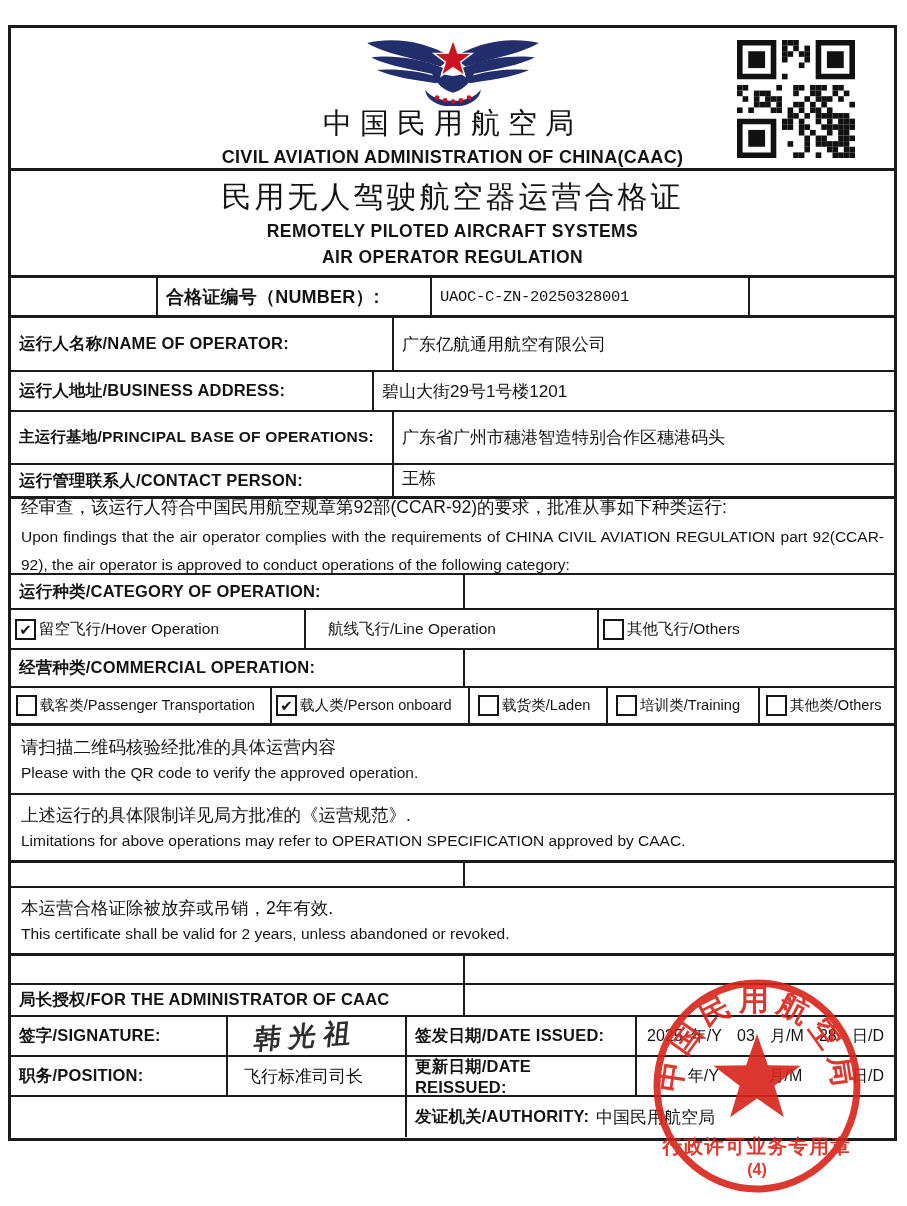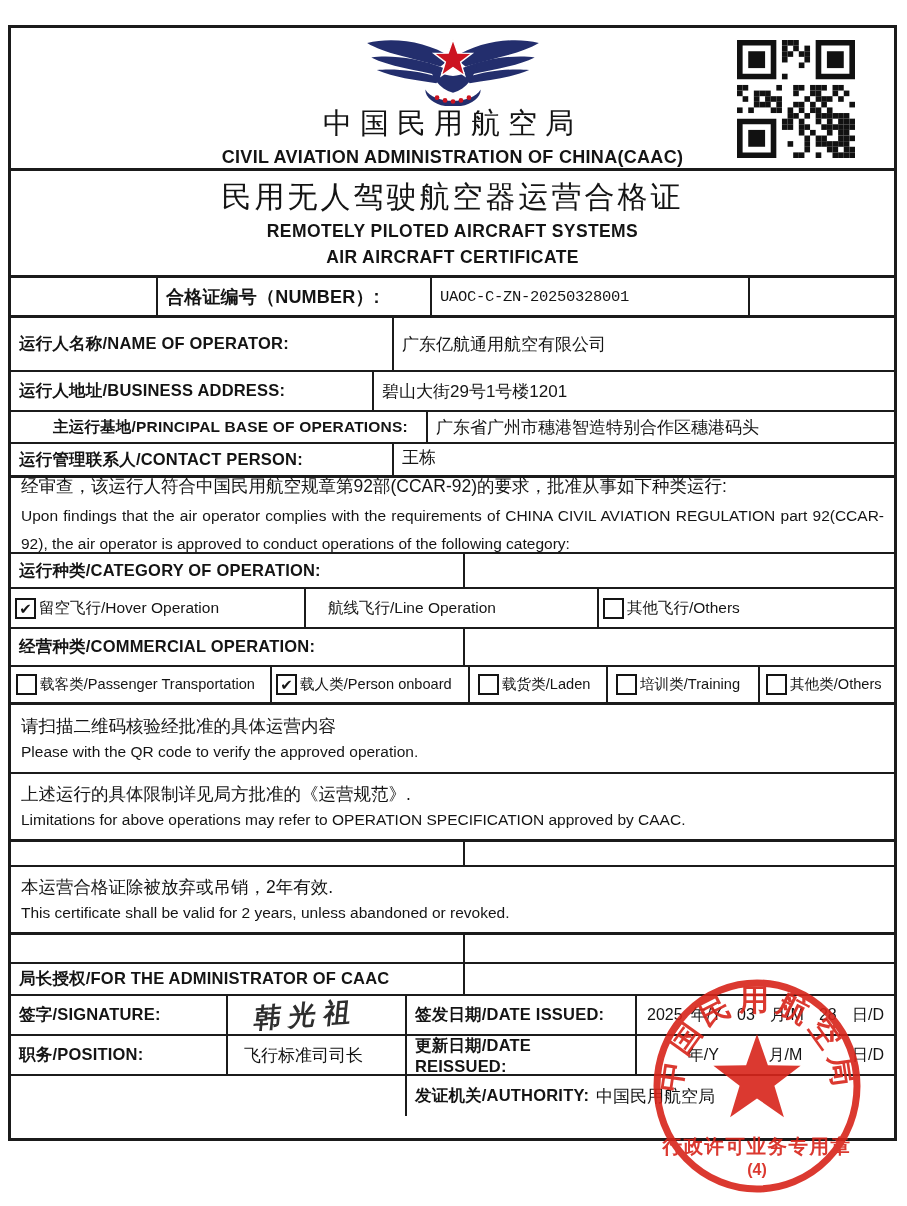--- a/index.html
+++ b/index.html
@@ -215,21 +215,21 @@
             <rect x="95" y="100" width="5" height="5"></rect>
             <rect x="100" y="100" width="5" height="5"></rect>
           </g>
       </g>
     </svg>
   </div>
 
   <div class="row ttl thick" style="height:107px;">
     <div class="t-cn">民用无人驾驶航空器运营合格证</div>
     <div class="t-en">REMOTELY PILOTED AIRCRAFT SYSTEMS</div>
-    <div class="t-en">AIR AIRCRAFT CERTIFICATE</div>
+    <div class="t-en">AIR OPERATOR REGULATION</div>
   </div>
 
   <div class="row thick" style="height:40px;">
     <div class="cell" style="width:147px;"></div>
     <div class="cell" style="width:274px;">
       <span class="lbl" style="font-size:18px;">合格证编号（NUMBER）:</span>
     </div>
     <div class="cell" style="width:318px;">
       <span class="mono">UAOC-C-ZN-20250328001</span>
     </div>
@@ -245,21 +245,21 @@
     </div>
   </div>
   <div class="row" style="height:40px;">
     <div class="cell" style="width:363px;">
       <span class="lbl">运行人地址/BUSINESS ADDRESS:</span>
     </div>
     <div class="cell nb grow">
       <span class="val">碧山大街29号1号楼1201</span>
     </div>
   </div>
-  <div class="row" style="height:32px;padding-left:34px;">
+  <div class="row" style="height:53px;">
     <div class="cell" style="width:383px;padding-right:2px;">
       <span class="lbl" style="font-size:15.5px;">主运行基地/PRINCIPAL BASE OF OPERATIONS:</span>
     </div>
     <div class="cell nb grow">
       <span class="val">广东省广州市穗港智造特别合作区穗港码头</span>
     </div>
   </div>
   <div class="row thick" style="height:34px;">
     <div class="cell" style="width:383px;">
       <span class="lbl">运行管理联系人/CONTACT PERSON:</span>

